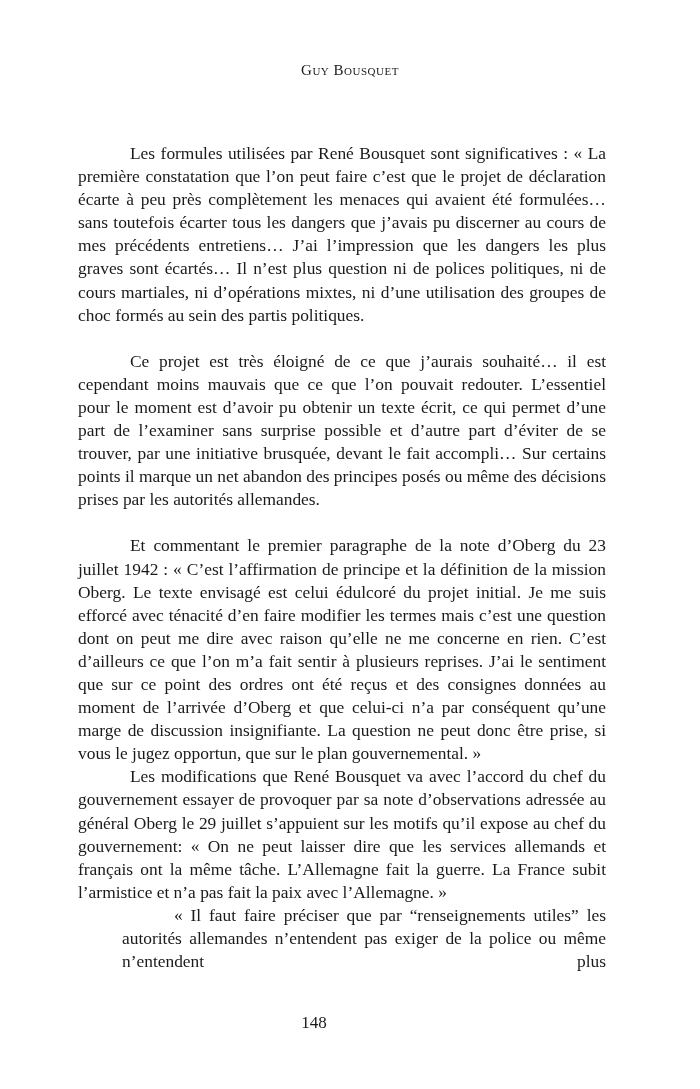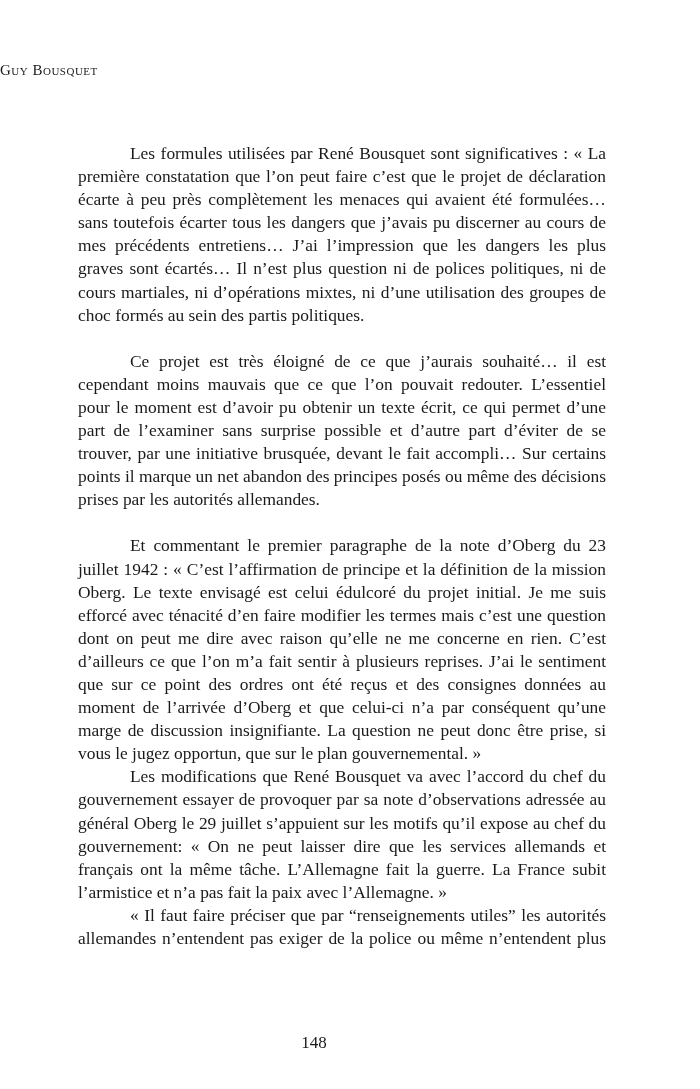--- a/index.html
+++ b/index.html
@@ -1,30 +1,30 @@
 <!DOCTYPE html>
 <html><head>
 <meta charset="utf-8">
 <style>
   html, body { margin: 0; padding: 0; background: #ffffff; }
   body { width: 700px; height: 1089px; position: relative; overflow: hidden; color: #1a1a1a; font-family: "Liberation Serif", "DejaVu Serif", serif; }
-  .running-head { position: absolute; top: 62px; left: 0; width: 700px; text-align: left; font-size: 15px; font-variant: small-caps; letter-spacing: 0.5px; }
+  .running-head { position: absolute; top: 62px; left: 0; width: 700px; text-align: center; font-size: 15px; font-variant: small-caps; letter-spacing: 0.5px; }
   .text-block { position: absolute; left: 78px; top: 142px; width: 528px; font-size: 17.4px; line-height: 23.1px; text-align: justify; }
   .text-block p { margin: 0; text-indent: 52px; }
   .gap { height: 23px; }
-  .page-number { position: absolute; top: 1013px; left: 0; width: 628px; text-align: center; font-size: 17px; margin-top: 20px; }
+  .page-number { position: absolute; top: 1013px; left: 0; width: 628px; text-align: center; font-size: 17px; }
 </style>
 </head>
 <body>
 
 <div class="running-head">Guy Bousquet</div>
 
 <div class="text-block">
   <p>Les formules utilisées par René Bousquet sont significatives : « La première constatation que l’on peut faire c’est que le projet de déclaration écarte à peu près complètement les menaces qui avaient été formulées… sans toutefois écarter tous les dangers que j’avais pu discerner au cours de mes précédents entretiens… J’ai l’impression que les dangers les plus graves sont écartés… Il n’est plus question ni de polices politiques, ni de cours martiales, ni d’opérations mixtes, ni d’une utilisation des groupes de choc formés au sein des partis politiques.</p>
   <div class="gap"></div>
   <p>Ce projet est très éloigné de ce que j’aurais souhaité… il est cependant moins mauvais que ce que l’on pouvait redouter. L’essentiel pour le moment est d’avoir pu obtenir un texte écrit, ce qui permet d’une part de l’examiner sans surprise possible et d’autre part d’éviter de se trouver, par une initiative brusquée, devant le fait accompli… Sur certains points il marque un net abandon des principes posés ou même des décisions prises par les autorités allemandes.</p>
   <div class="gap"></div>
   <p>Et commentant le premier paragraphe de la note d’Oberg du 23 juillet 1942 : « C’est l’affirmation de principe et la définition de la mission Oberg. Le texte envisagé est celui édulcoré du projet initial. Je me suis efforcé avec ténacité d’en faire modifier les termes mais c’est une question dont on peut me dire avec raison qu’elle ne me concerne en rien. C’est d’ailleurs ce que l’on m’a fait sentir à plusieurs reprises. J’ai le sentiment que sur ce point des ordres ont été reçus et des consignes données au moment de l’arrivée d’Oberg et que celui-ci n’a par conséquent qu’une marge de discussion insignifiante. La question ne peut donc être prise, si vous le jugez opportun, que sur le plan gouvernemental. »</p>
   <p>Les modifications que René Bousquet va avec l’accord du chef du gouvernement essayer de provoquer par sa note d’observations adressée au général Oberg le 29 juillet s’appuient sur les motifs qu’il expose au chef du gouvernement: «  On ne peut laisser dire que les services allemands et français ont la même tâche. L’Allemagne fait la guerre. La France subit l’armistice et n’a pas fait la paix avec l’Allemagne. »</p>
-  <p style="text-align-last: justify;">« Il faut faire préciser que par “renseignements utiles” les autorités allemandes n’entendent pas exiger de la police ou même n’entendent plus</p>
+  <p style="text-align-last: justify; margin-left: 44px;">« Il faut faire préciser que par “renseignements utiles” les autorités allemandes n’entendent pas exiger de la police ou même n’entendent plus</p>
 </div>
 
 <div class="page-number">148</div>
 
 </body></html>

